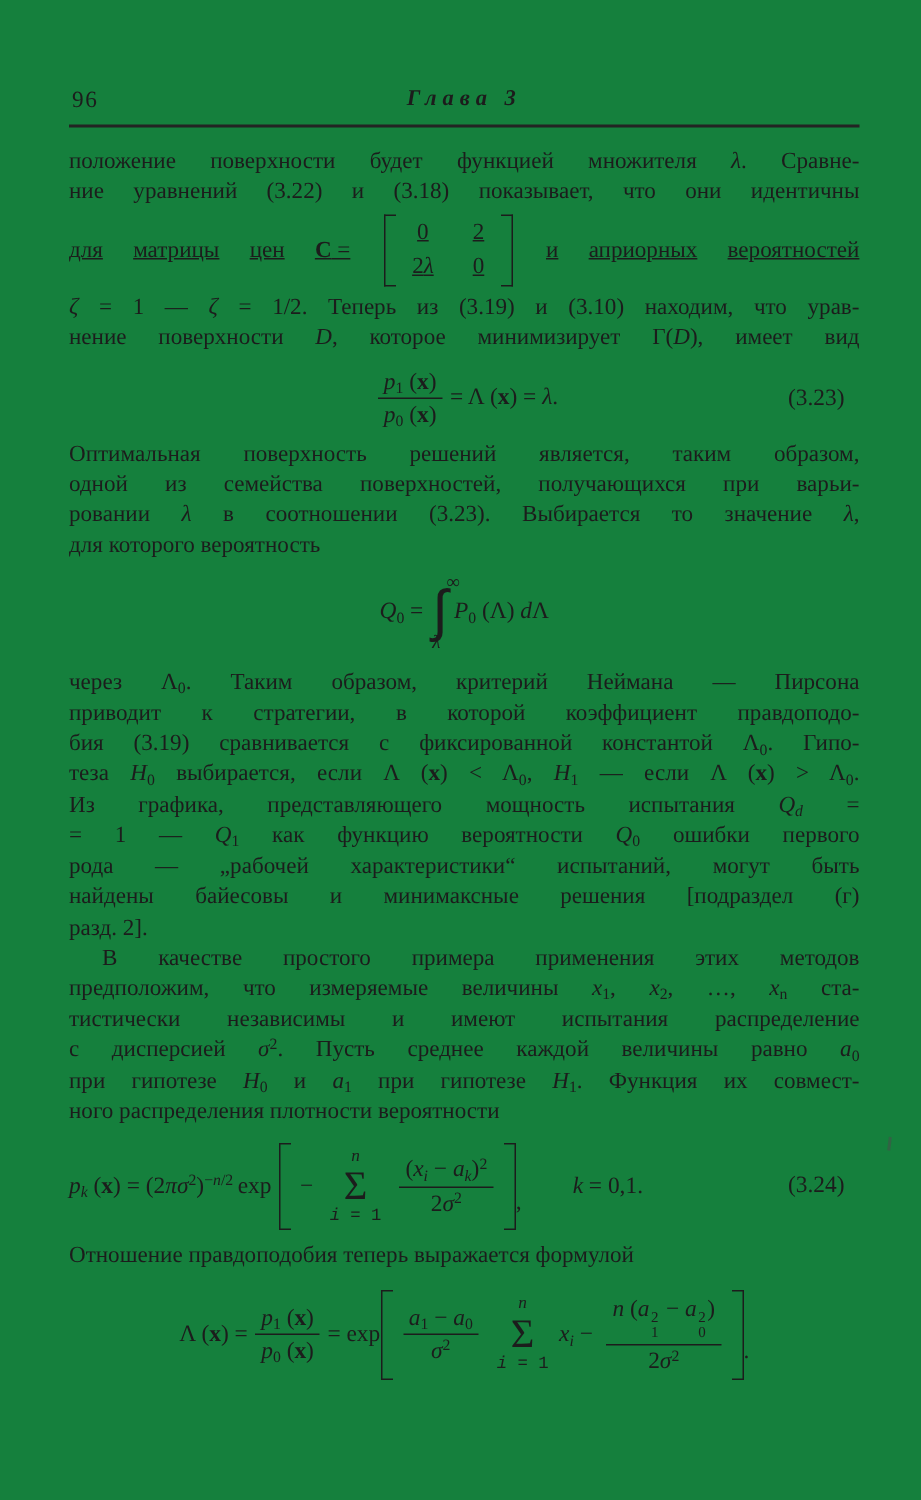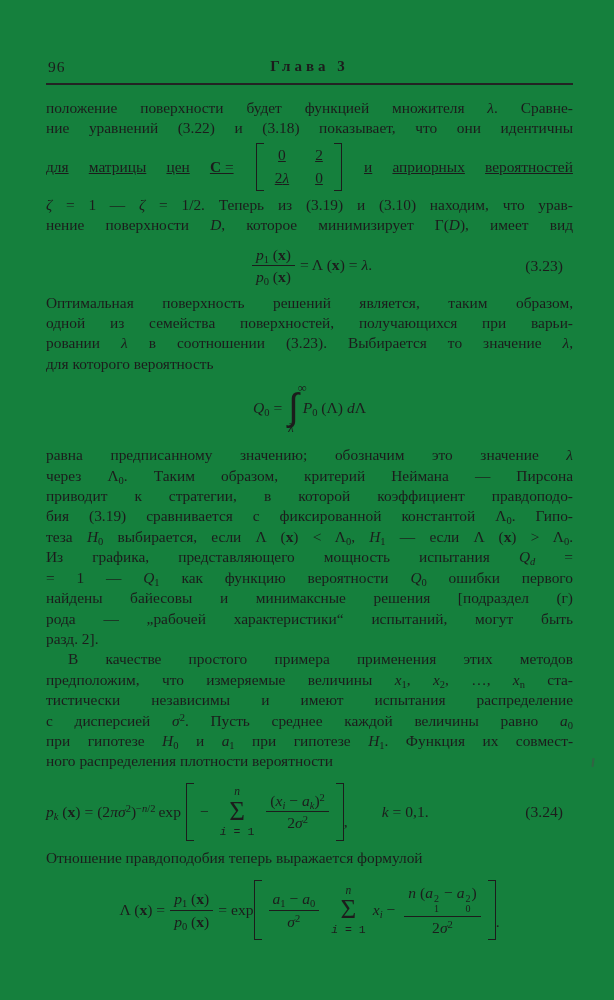--- a/index.html
+++ b/index.html
@@ -11,21 +11,21 @@
   }
   .page{
     position:relative;width:614px;height:1000px;overflow:hidden;
     background:#15803d;
   }
   .content{position:absolute;left:46px;top:58px;width:527px;}
   .pagehead{position:relative;height:22px;font-size:15.5px;}
   .pnum{position:absolute;left:2px;top:0;letter-spacing:1px;}
   .chap{
     position:absolute;left:0;right:0;text-align:center;
-    font-weight:bold;letter-spacing:4px;font-size:15px;
+    font-style:italic;font-weight:bold;letter-spacing:4px;font-size:15px;
   }
   .rule{border-top:2px solid #232323;margin-top:3px;}
   .bodytext{margin-top:13px;font-size:15.4px;line-height:20.4px;}
   .line{
     text-align:justify;text-align-last:justify;text-justify:inter-word;
     min-height:20.4px;
   }
   .line.end{text-align-last:left;}
   .line.indent{text-indent:22px;}
   sub,sup{font-size:10.5px;line-height:0;}
@@ -133,29 +133,28 @@
       <div class="formula fQ0">
         <span class="chunk"><span class="it">Q</span><sub>0</sub><span> = </span></span>
         <span class="int-wrap">
           <span class="int-top">∞</span>
           <span class="int-glyph">∫</span>
           <span class="int-bot">λ</span>
         </span>
         <span class="chunk"><span class="it">P</span><sub>0</sub><span> (Λ) </span><span class="it">d</span><span>Λ</span></span>
       </div>
 
-      <div class="line"><span>равна предписанному значению; обозначим это значение </span><span class="it">λ</span></div>
       <div class="line"><span>через </span><span>Λ</span><sub>0</sub><span>. Таким образом, критерий Неймана — Пирсона</span></div>
       <div class="line"><span>приводит к стратегии, в которой коэффициент правдоподо-</span></div>
       <div class="line"><span>бия (3.19) сравнивается с фиксированной константой </span><span>Λ</span><sub>0</sub><span>. Гипо-</span></div>
       <div class="line"><span>теза </span><span class="it">H</span><sub>0</sub><span> выбирается, если </span><span>Λ (</span><span class="bf">x</span><span>) &lt; </span><span>Λ</span><sub>0</sub><span>, </span><span class="it">H</span><sub>1</sub><span> — если </span><span>Λ (</span><span class="bf">x</span><span>) &gt; </span><span>Λ</span><sub>0</sub><span>.</span></div>
       <div class="line"><span>Из графика, представляющего мощность испытания </span><span class="it">Q</span><sub class="it">d</sub><span> =</span></div>
       <div class="line"><span>= 1 — </span><span class="it">Q</span><sub>1</sub><span> как функцию вероятности </span><span class="it">Q</span><sub>0</sub><span> ошибки первого</span></div>
+      <div class="line"><span>рода — „рабочей характеристики“ испытаний, могут быть</span></div>
       <div class="line"><span>найдены байесовы и минимаксные решения [подраздел (г)</span></div>
-      <div class="line"><span>рода — „рабочей характеристики“ испытаний, могут быть</span></div>
       <div class="line end"><span>разд. 2].</span></div>
 
       <div class="line indent"><span>В качестве простого примера применения этих методов</span></div>
       <div class="line"><span>предположим, что измеряемые величины </span><span class="it">x</span><sub>1</sub><span>, </span><span class="it">x</span><sub>2</sub><span>, …, </span><span class="it">x</span><sub>n</sub><span> ста-</span></div>
       <div class="line"><span>тистически независимы и имеют испытания распределение</span></div>
       <div class="line"><span>с дисперсией </span><span class="it">σ</span><sup>2</sup><span>. Пусть среднее каждой величины равно </span><span class="it">a</span><sub>0</sub></div>
       <div class="line"><span>при гипотезе </span><span class="it">H</span><sub>0</sub><span> и </span><span class="it">a</span><sub>1</sub><span> при гипотезе </span><span class="it">H</span><sub>1</sub><span>. Функция их совмест-</span></div>
       <div class="line end"><span>ного распределения плотности вероятности</span></div>
 
       <div class="formula f324">

